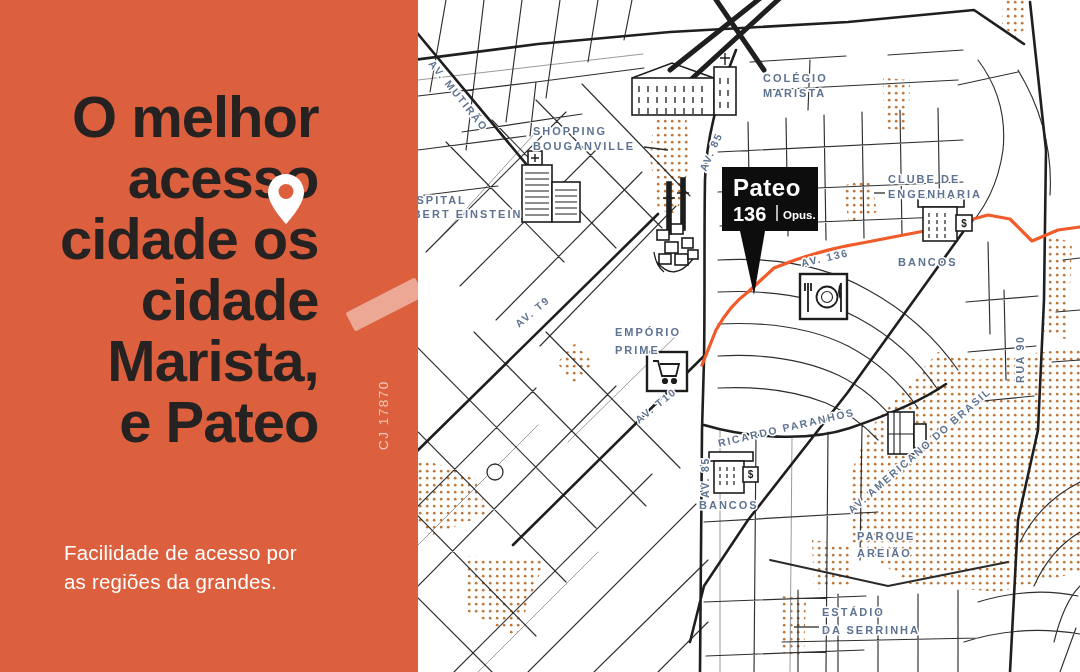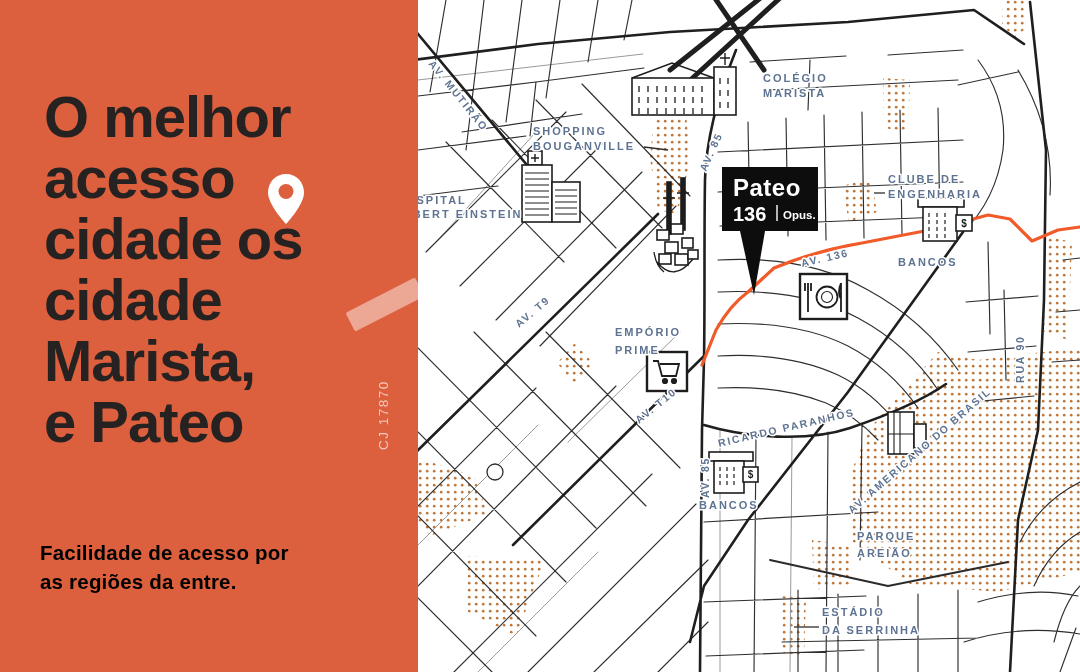--- a/index.html
+++ b/index.html
@@ -1,22 +1,22 @@
 <!DOCTYPE html>
 <html><head>
 <meta charset="utf-8">
 <style>
   html,body{margin:0;padding:0;background:#ffffff;}
   .stage{position:relative;width:1080px;height:672px;overflow:hidden;
          font-family:"Liberation Sans",sans-serif;background:#ffffff;}
   
   .panel{position:absolute;left:0;top:0;width:418px;height:672px;background:#DC603E;overflow:hidden;}
-  .headline{position:absolute;left:44px;top:86px;color:#272222;font-weight:700;
-            font-size:58px;line-height:61px;letter-spacing:-1px;white-space:nowrap;}
-  .subtitle{position:absolute;left:40px;top:538px;color:#000000;font-weight:700;
+  .headline{position:absolute;left:60px;top:86px;color:#272222;font-weight:700;
+            font-size:58px;line-height:61px;letter-spacing:-1px;white-space:nowrap;text-align:right;}
+  .subtitle{position:absolute;left:64px;top:538px;color:#ffffff;font-weight:400;
             font-size:20.5px;line-height:29px;letter-spacing:.2px;}
   .pin{position:absolute;left:268px;top:174px;width:36px;height:50px;}
   .stripe{position:absolute;left:346px;top:294px;width:78px;height:21px;
           background:rgba(255,255,255,.45);transform:rotate(-27deg);border-radius:2px;}
   .watermark{position:absolute;left:376px;top:340px;height:110px;
              writing-mode:vertical-rl;transform:rotate(180deg);
              color:rgba(255,255,255,.65);font-size:13.5px;font-weight:400;letter-spacing:1.5px;}
   
   .map{position:absolute;left:418px;top:0;width:662px;height:672px;background:#ffffff;}
   svg{overflow:hidden;display:block;}
@@ -42,21 +42,21 @@
       <div>e Pateo</div>
     </div>
     <svg class="pin" viewBox="0 0 36 50">
       <path d="M18 0 C8 0 0 8 0 18.5 C0 31 18 50 18 50 C18 50 36 31 36 18.5 C36 8 28 0 18 0 Z" fill="#FFFFFF"></path>
       <circle cx="18" cy="17.5" r="7.5" fill="#DC603E"></circle>
     </svg>
     <div class="stripe"></div>
     <div class="watermark">CJ 17870</div>
     <div class="subtitle">
       <div>Facilidade de acesso por</div>
-      <div>as regiões da entre.</div>
+      <div>as regiões da grandes.</div>
     </div>
   </div>
 
   <svg class="map" viewBox="0 0 662 672">
     <defs>
       <pattern id="dots" width="7" height="7" patternUnits="userSpaceOnUse">
         <circle cx="2.2" cy="2.2" r="1.35" fill="#BE783B"></circle>
       </pattern>
     </defs>
 

